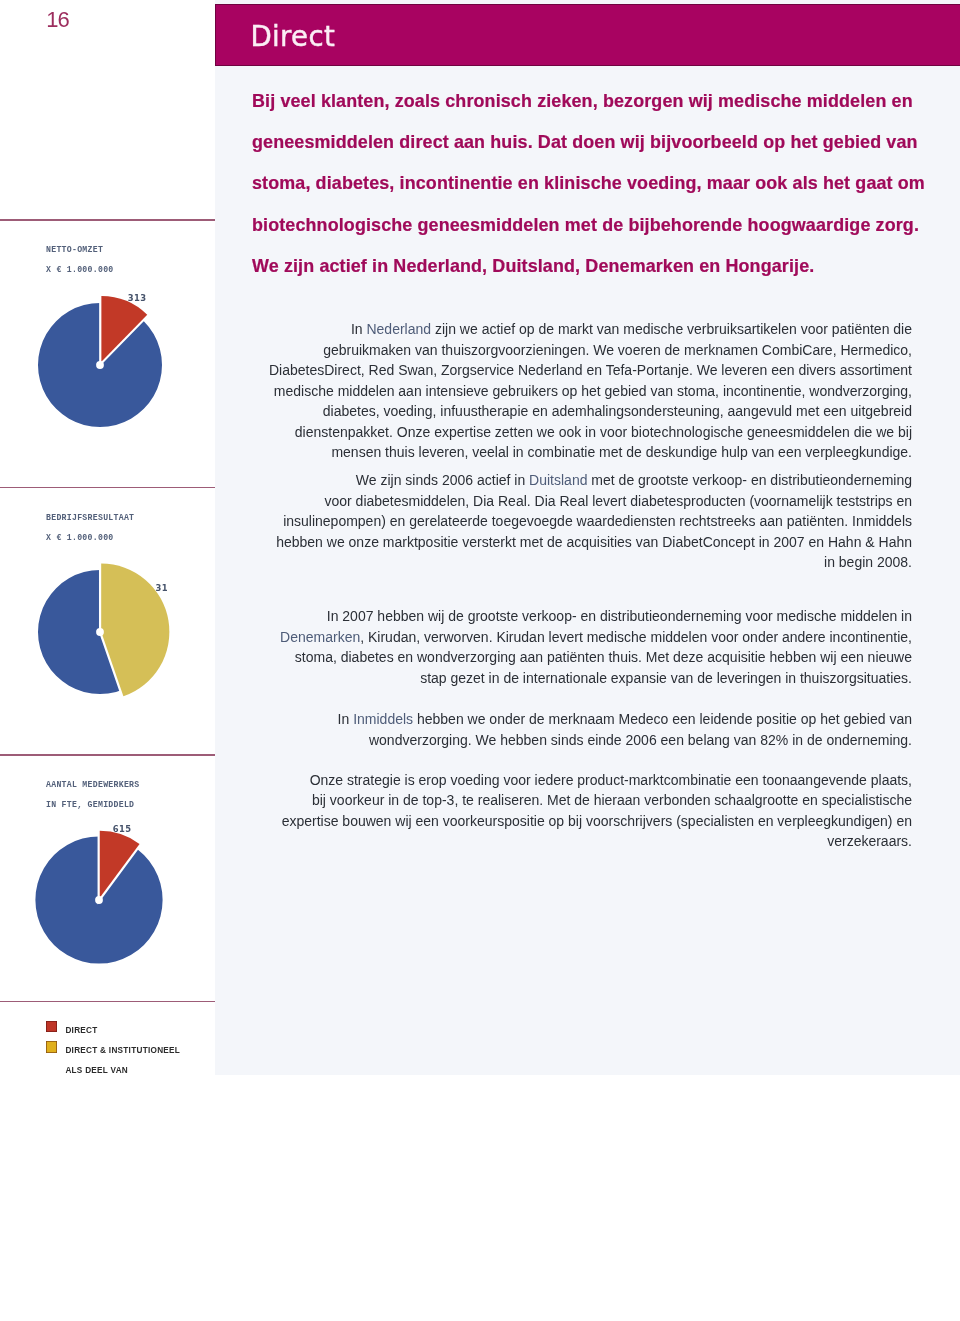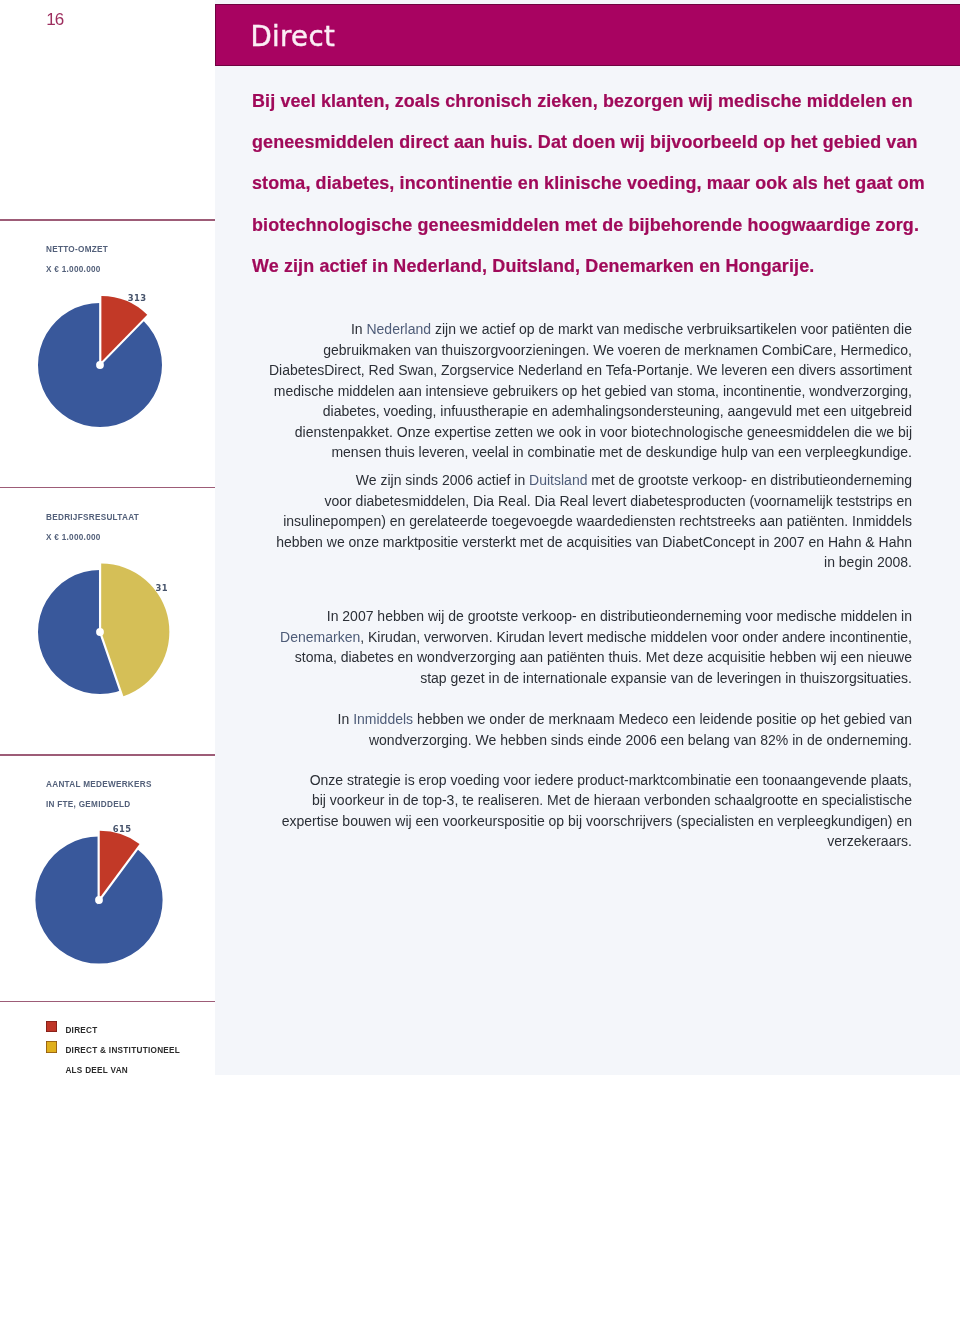--- a/index.html
+++ b/index.html
@@ -18,30 +18,30 @@
   .banner-title{
     position:absolute;left:250.4px;top:23.4px;
     font-family:"DejaVu Sans",sans-serif;
     font-size:27.6px;line-height:27.6px;color:#fbeef5;font-weight:400;letter-spacing:0.35px;-webkit-text-stroke:0.45px #fbeef5;
   }
 
   
   .pageno{
     position:absolute;left:46.3px;top:9px;
     font-family:"Liberation Sans",sans-serif;
-    font-size:17px;line-height:21.5px;color:#9d2e5e;font-weight:400;letter-spacing:-1.1px;
+    font-size:22px;line-height:21.5px;color:#9d2e5e;font-weight:400;letter-spacing:-1.1px;
   }
 
   
   .rule{position:absolute;left:0;height:1.3px;background:#9d5c77;}
 
   
   .slabel{
     position:absolute;
-    font-family:Liberation Sans, sans-serif;
+    font-family:Liberation Mono, monospace;
     font-size:8.2px;line-height:8.2px;font-weight:700;color:#53607a;letter-spacing:0.28px;
     white-space:nowrap;
   }
 
   
   .pie{position:absolute;}
   .pie svg{display:block;}
   .pielabel{
     position:absolute;
     font-family:"DejaVu Sans",sans-serif;

